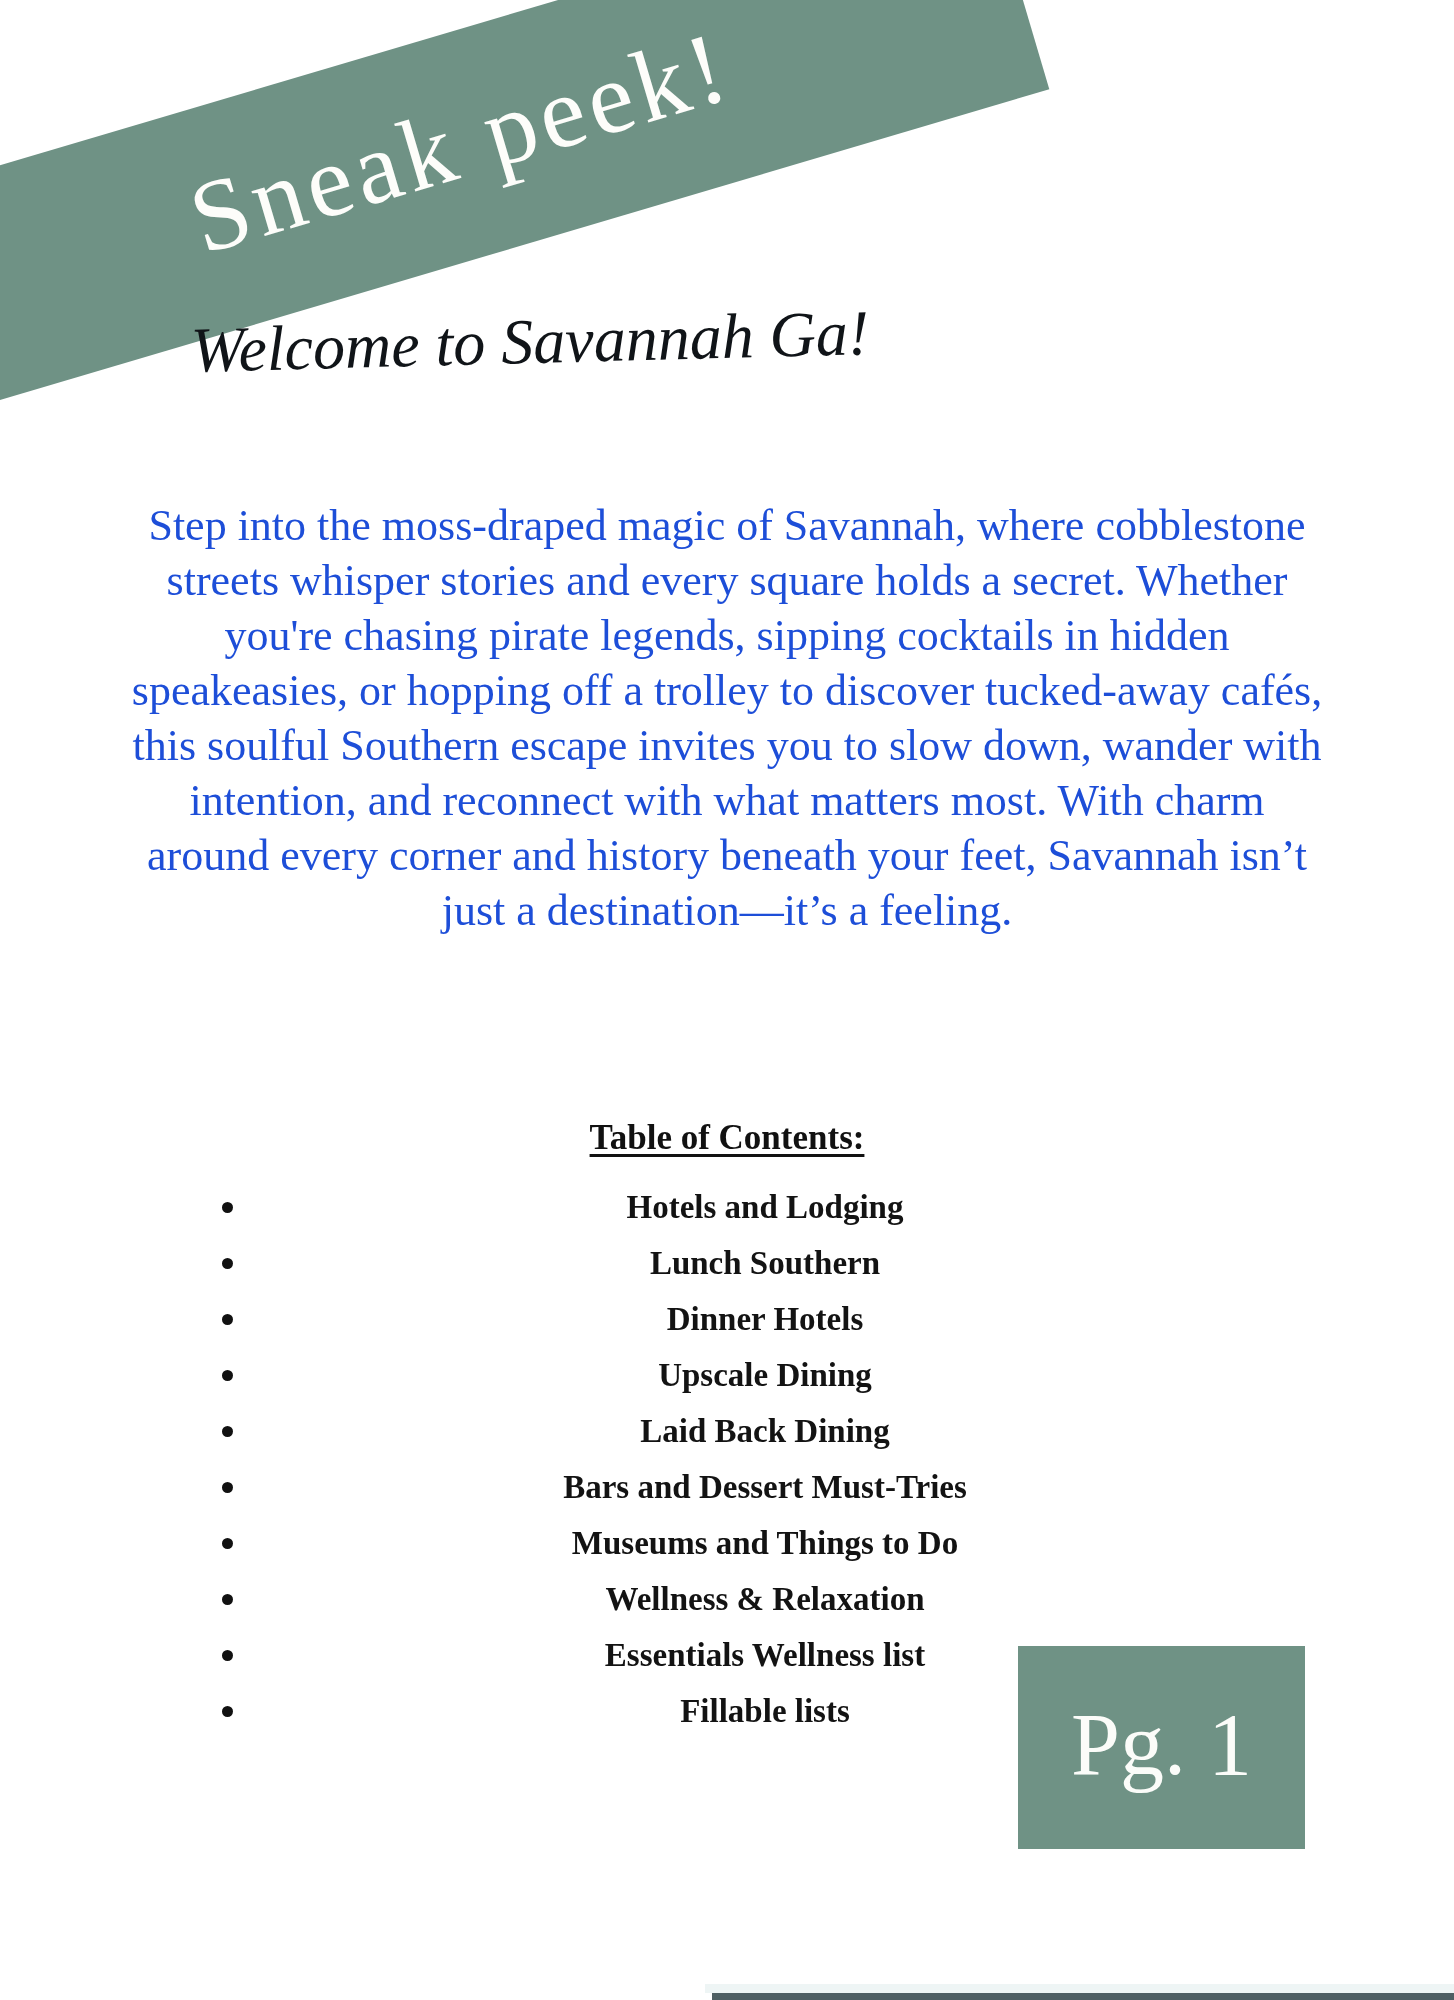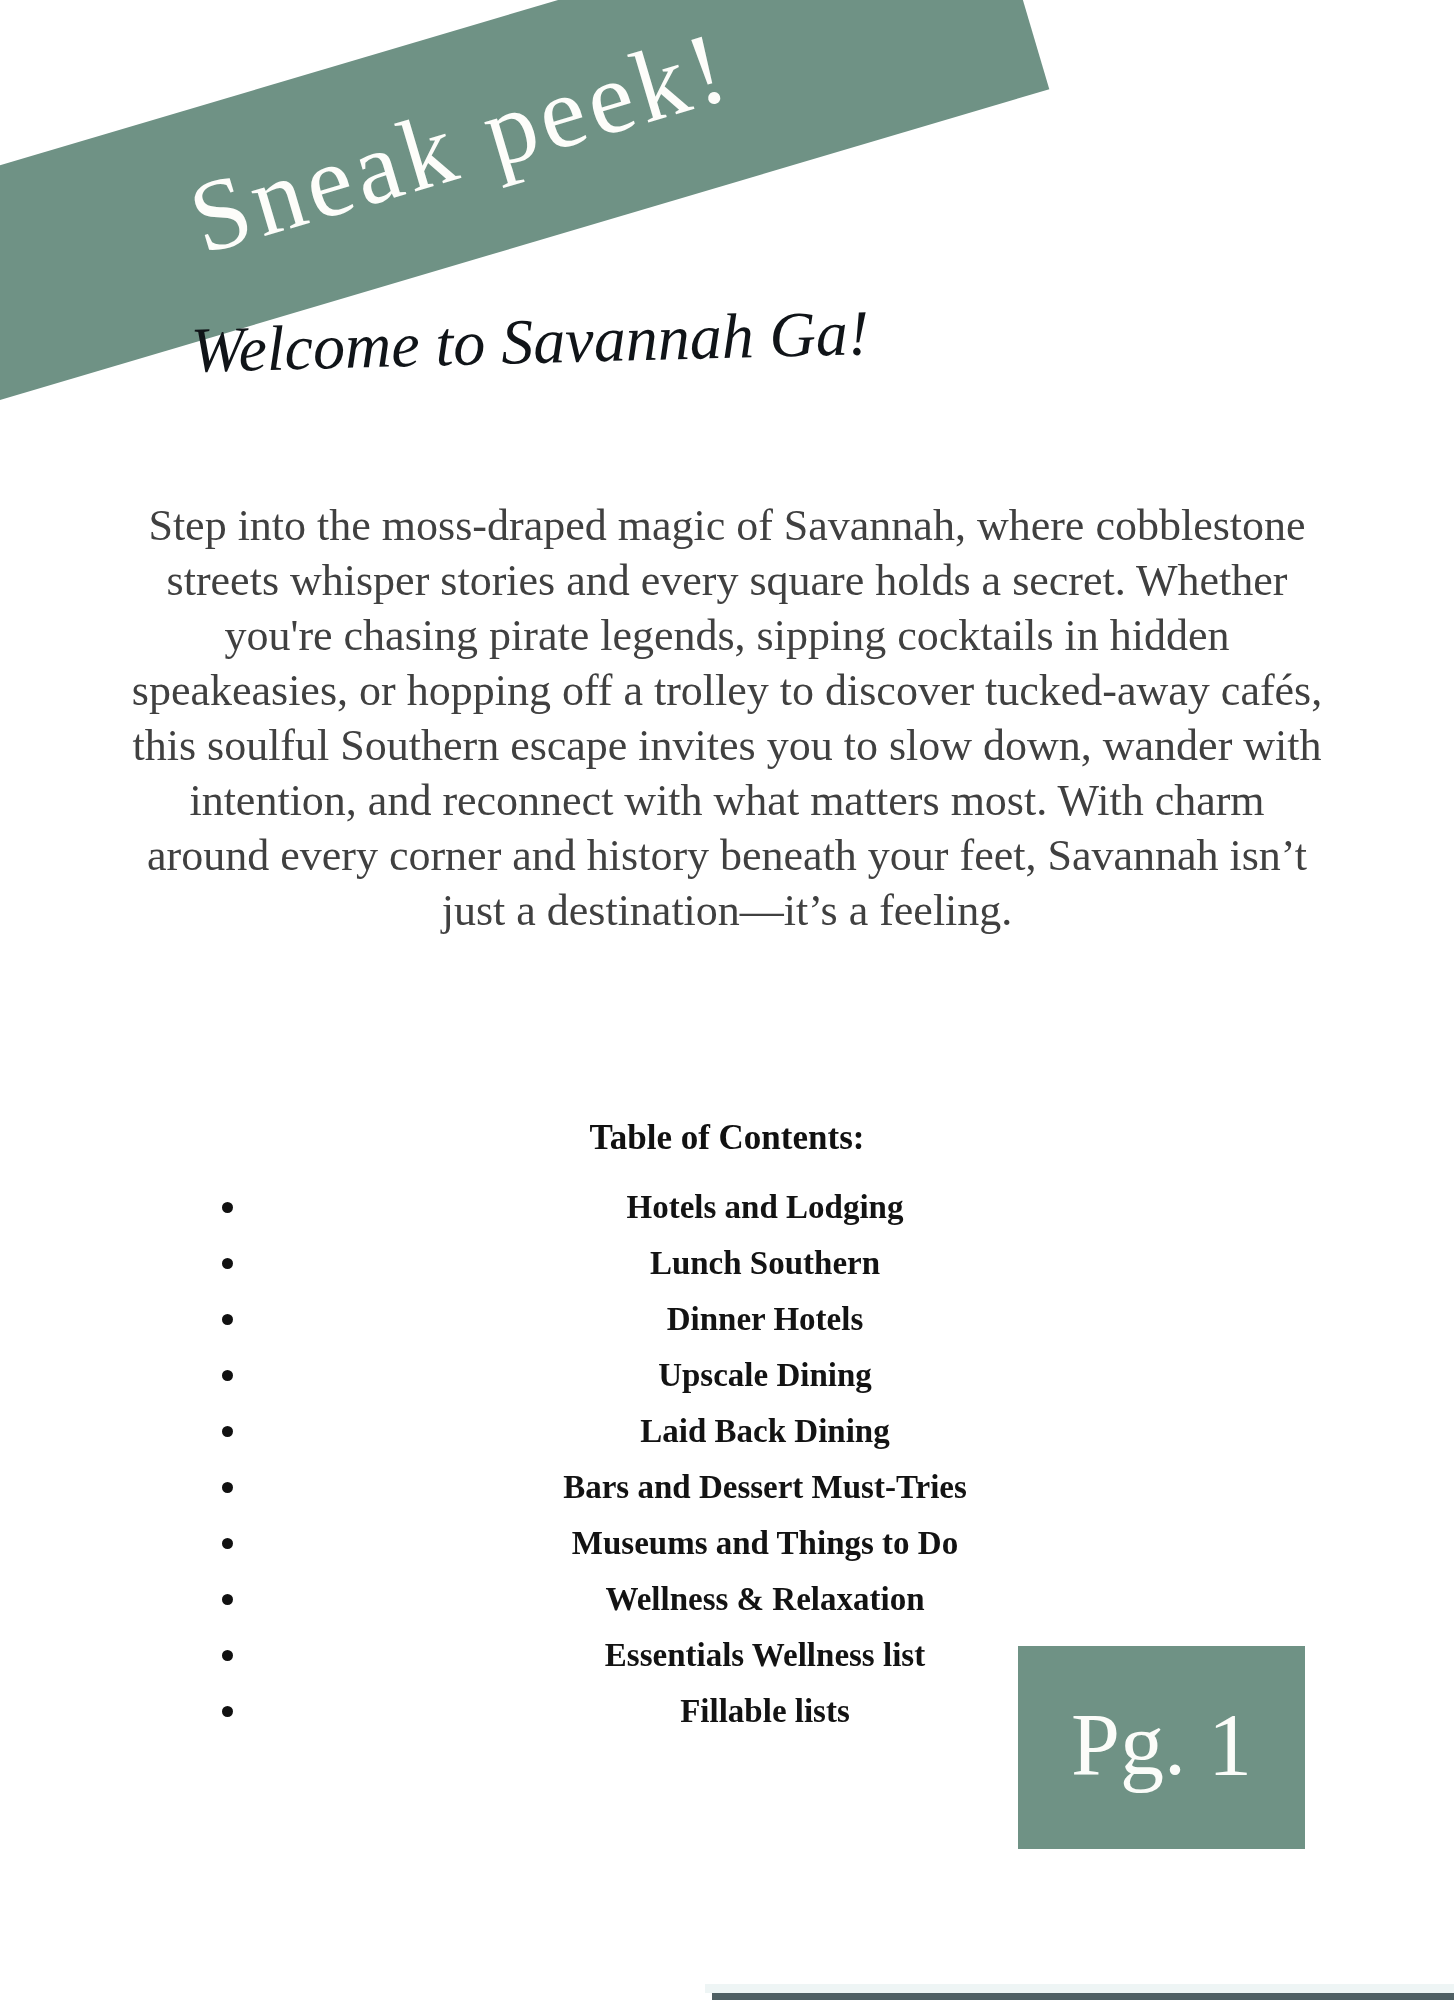--- a/index.html
+++ b/index.html
@@ -58,32 +58,33 @@
 
   
   .intro {
     position: absolute;
     left: 127px;
     top: 498px;
     width: 1200px;
     text-align: center;
     font-size: 44px;
     line-height: 55px;
-    color: #404040;
+    color: #1d4ed8;
   }
 
   
   .toc-title {
     position: absolute;
     left: 0;
     top: 1118px;
     width: 1454px;
     text-align: center;
     font-size: 35px;
     font-weight: bold;
+    text-decoration: underline;
     text-underline-offset: 5px;
     text-decoration-thickness: 2.5px;
     color: #111111;
   }
   .toc-list {
     position: absolute;
     left: 0;
     top: 1179px;
     width: 1454px;
     margin: 0;

